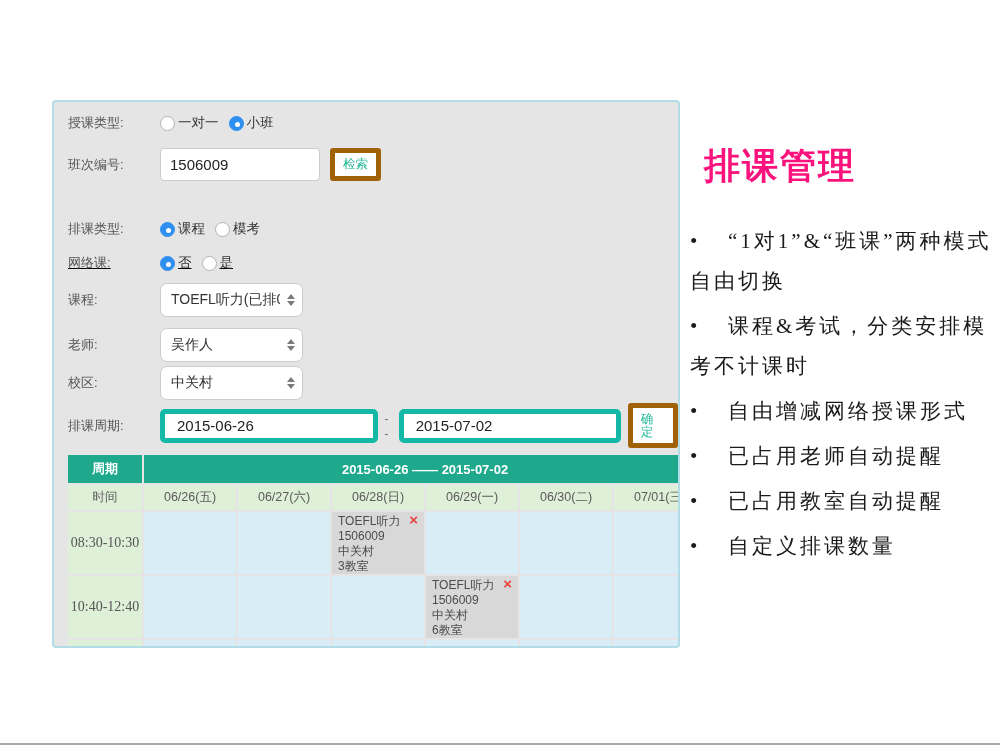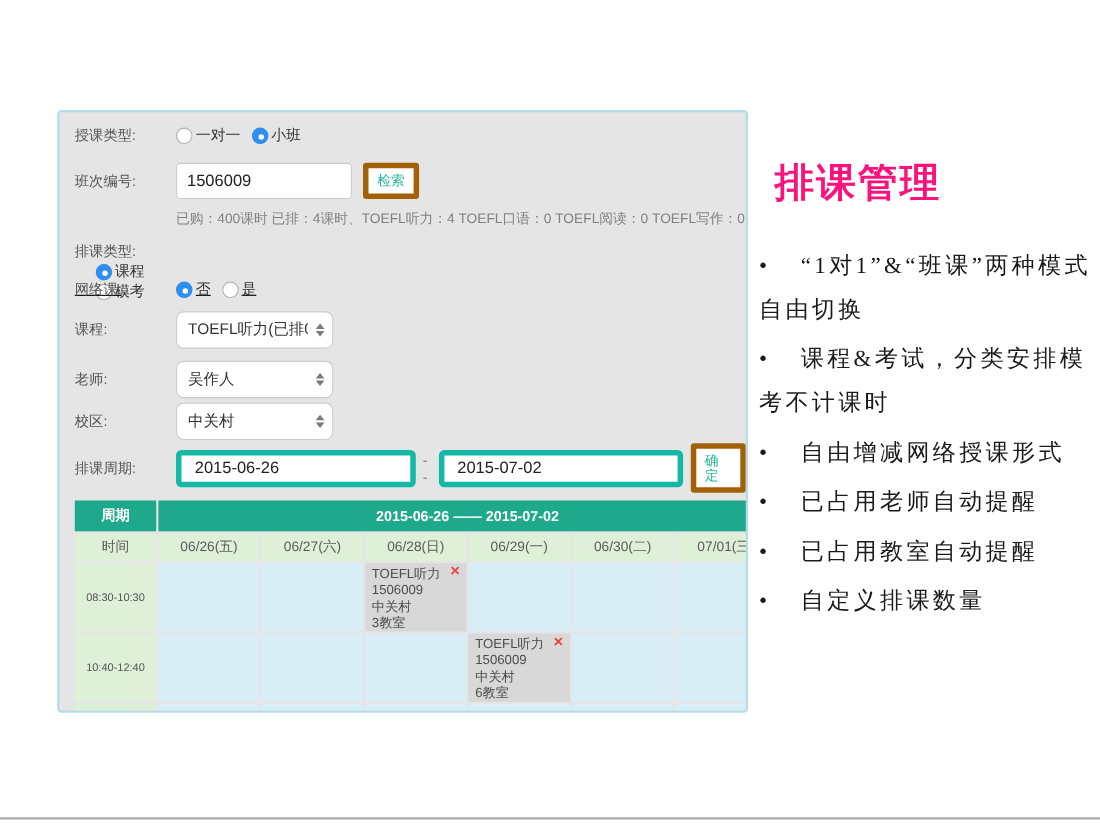--- a/index.html
+++ b/index.html
@@ -47,21 +47,21 @@
             display:flex; align-items:center; padding:0 12px; font-size:15px; color:#222; }
   .dsep { margin:0 6px; color:#777; font-size:13px; }
 
   
   .sched-wrap { position:absolute; left:12px; top:351px; }
   table.sched { border-collapse:separate; border-spacing:2px; table-layout:fixed; width:640px; }
   table.sched td { overflow:hidden; }
   .c-corner { background:#1fa98c; color:#fff; font-weight:bold; font-size:13px; text-align:center; }
   .c-range  { background:#1fa98c; color:#fff; font-weight:bold; font-size:13px; text-align:center; }
   .c-dayhdr { background:#dff0d8; color:#5a5a5a; font-weight:normal; font-size:12.5px; text-align:center; }
-  .c-time   { background:#dff0d8; color:#555; font-size:10px; text-align:center; }
+  .c-time   { background:#dff0d8; color:#555; font-size:14px; text-align:center;font-family:Liberation Serif, serif; }
   .c-day    { background:#d9edf7; }
   .c-event  { background:#d8d8d8; vertical-align:top; }
   tr.hrow1 td { height:28px; }
   tr.hrow2 td { height:25px; }
   tr.brow  td { height:61px; }
   tr.brow3 td { height:30px; }
   .event { position:relative; padding:2px 6px 0 6px; font-size:12px; line-height:15px; color:#4c4c4c; }
   .ev-close { position:absolute; top:1px; right:6px; color:#e8433f; font-weight:bold; font-size:15px;
               line-height:14px; cursor:pointer; }
 
@@ -92,23 +92,22 @@
         <span>小班</span>
       </label>
     </div>
 
     <div class="frow" style="top:46px;">
       <span class="flabel">班次编号:</span>
       <input class="tinput" type="text" value="1506009" style="">
       <span class="btn-teal" style="margin-left:10px;">检索</span>
     </div>
 
-    <div class="info-line" style="top:89px;">已购：400课时 已排：4课时、TOEFL听力：4 TOEFL口语：0 TOEFL阅读：0 TOEFL写作：0</div>
-
-    <div class="frow" style="top:118px;flex-direction:column;">
+
+    <div class="frow" style="top:118px;">
       <span class="flabel">排课类型:</span>
       <label class="radio">
         <span class="rdot on"></span>
         <span>课程</span>
       </label>
       <label class="radio">
         <span class="rdot"></span>
         <span>模考</span>
       </label>
     </div>

